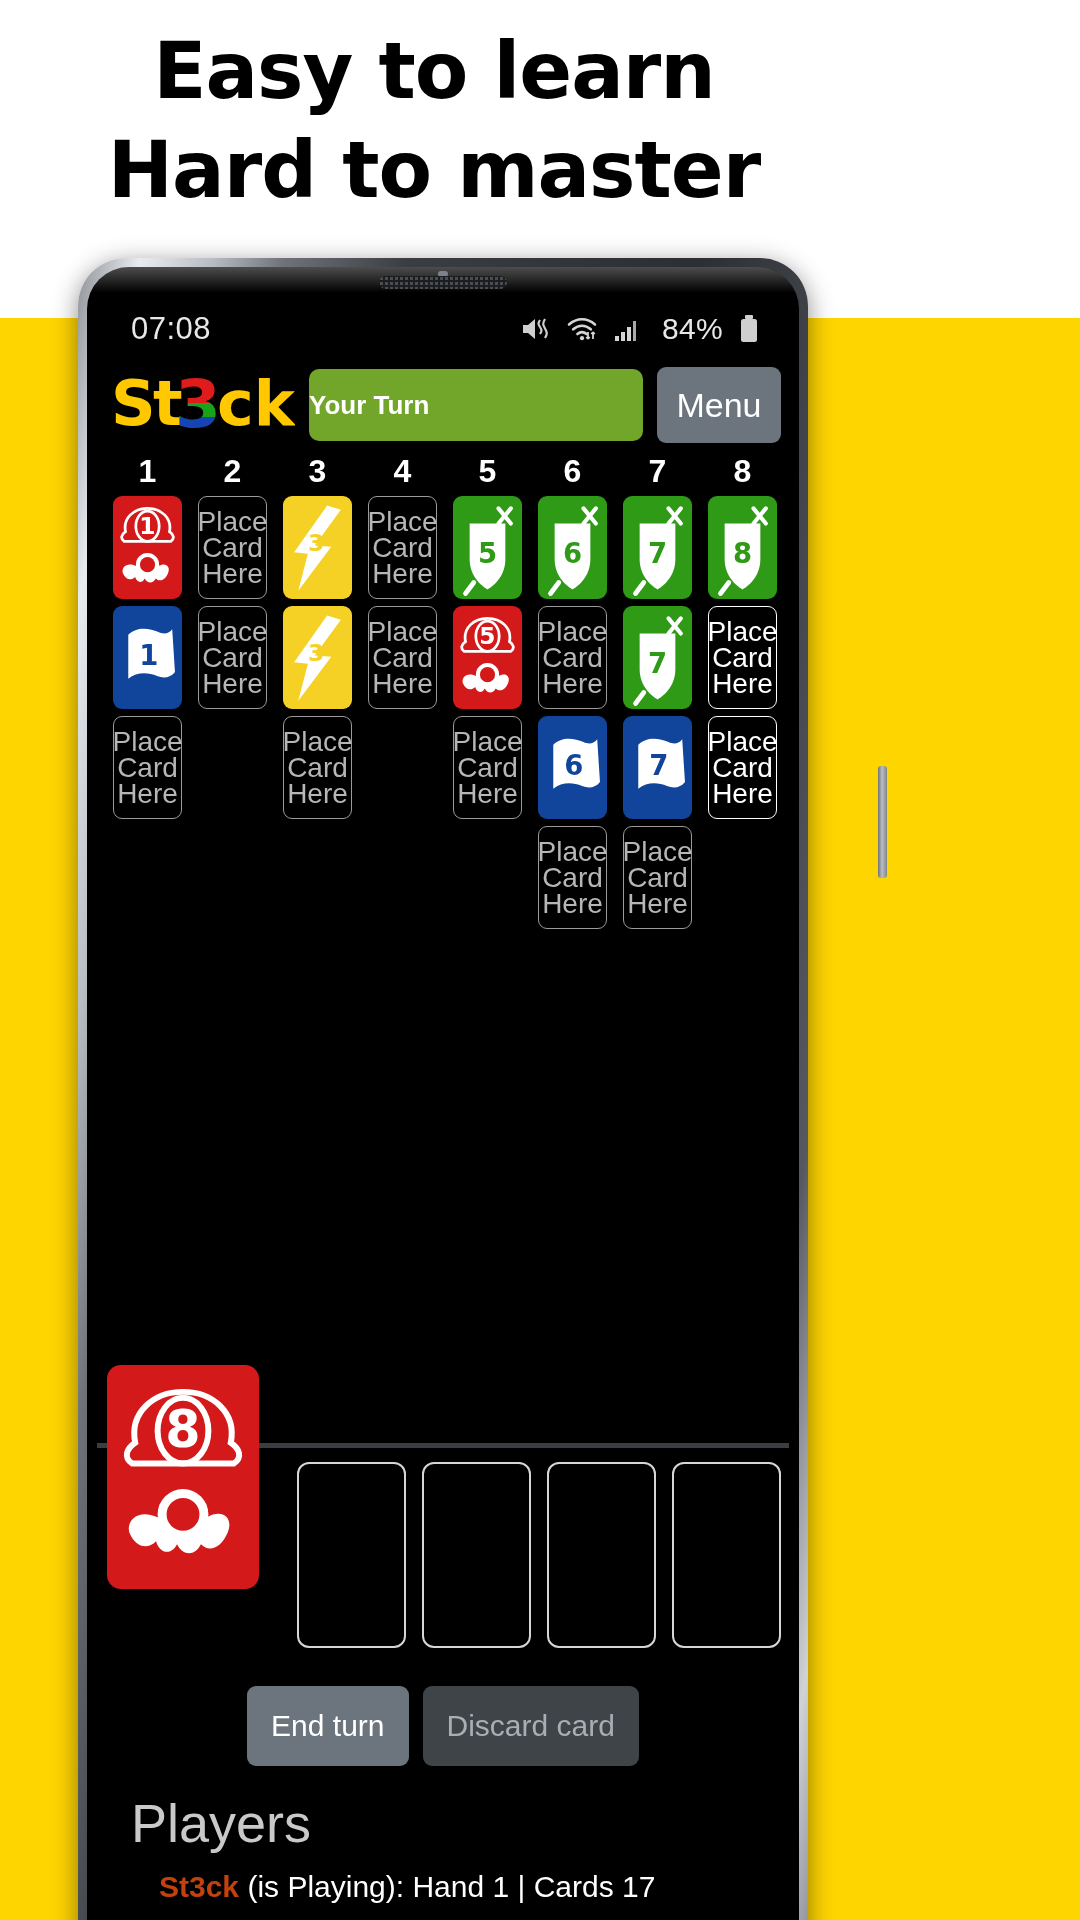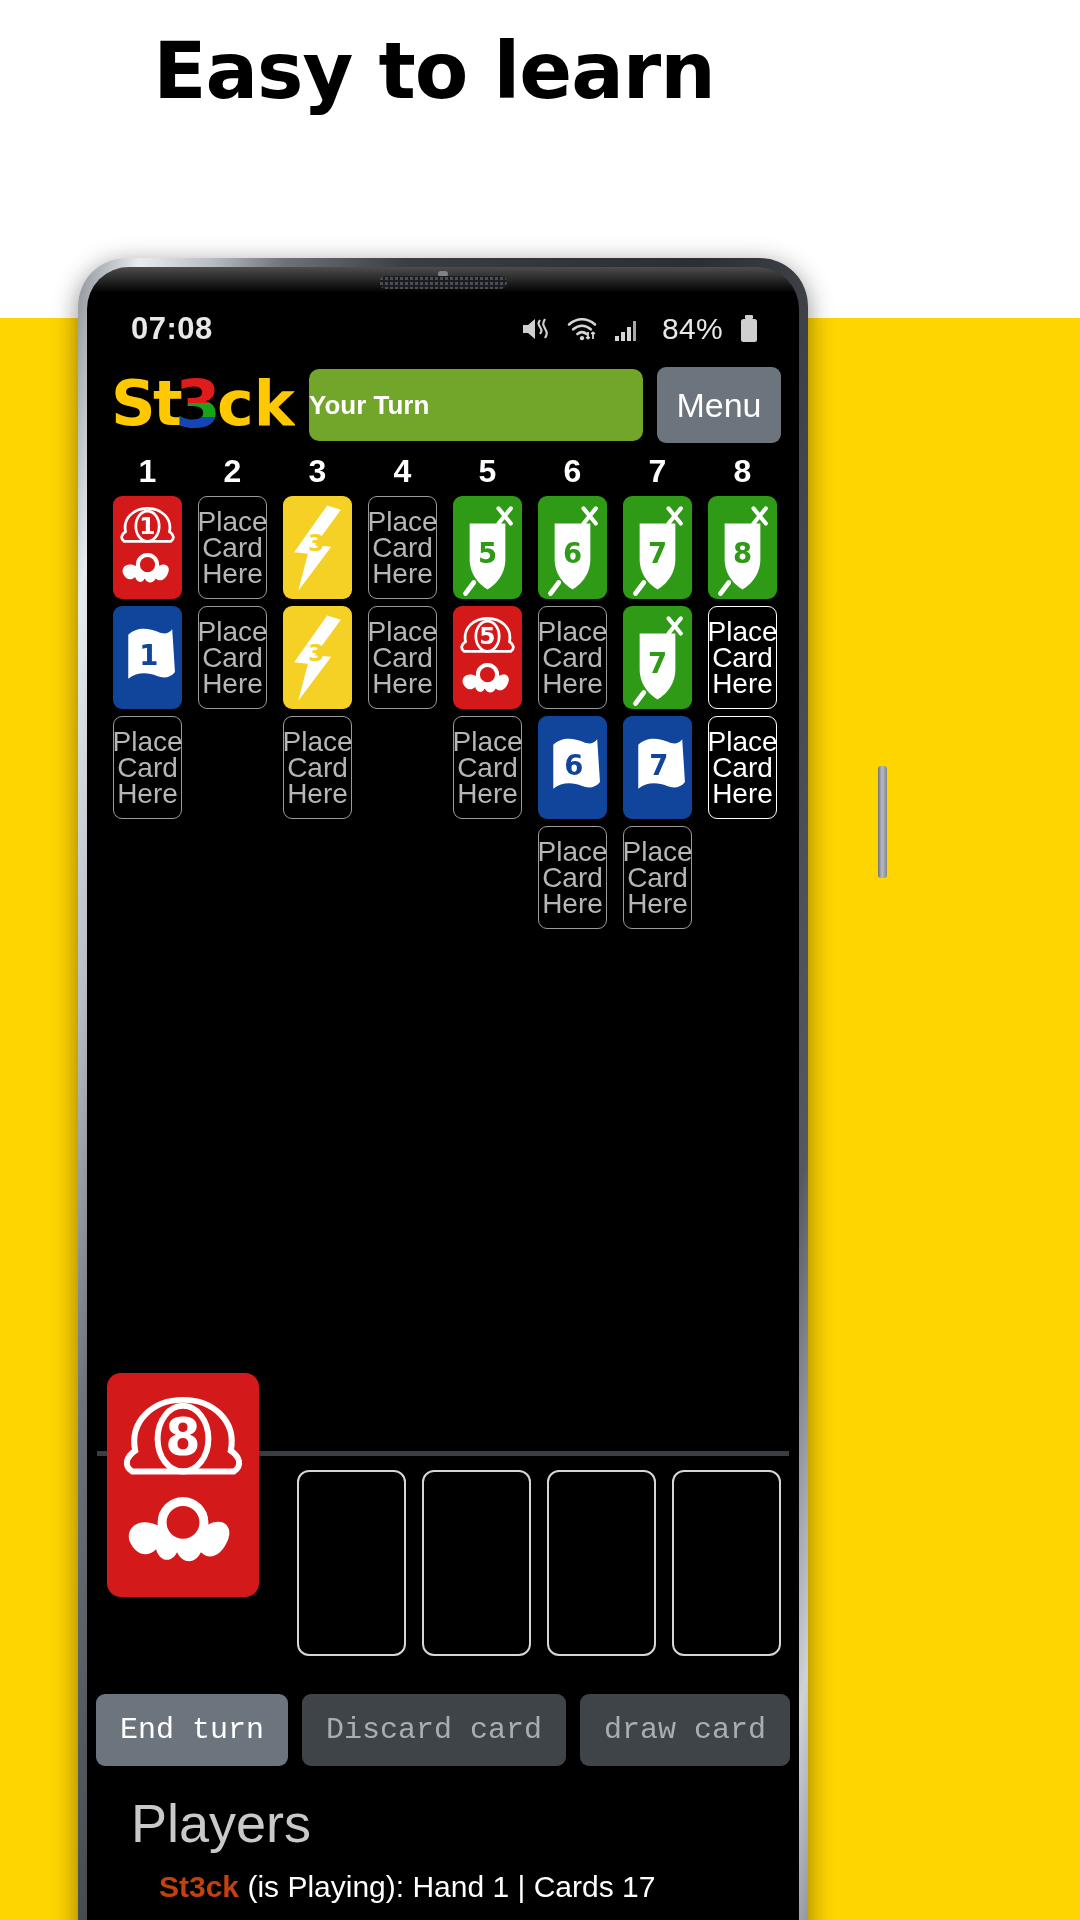--- a/index.html
+++ b/index.html
@@ -63,21 +63,21 @@
   .btn-vol { left:72px; top:528px; width:9px; height:168px; }
   .btn-pwr { left:72px; top:800px; width:9px; height:112px; }
   .btn-right1 { left:800px; top:508px; width:9px; height:112px; }
 
   
   .statusbar {
     position:absolute; left:0; top:36px; width:100%; height:52px;
     display:flex; align-items:center; justify-content:space-between;
     padding:0 40px 0 44px; color:#e8e8e8;
   }
-  .clock { font-size:31px; font-weight:700; letter-spacing:.5px; }
+  .clock { font-size:31px; font-weight:400; letter-spacing:.5px; }
   .status-right { display:flex; align-items:center; gap:16px; }
   .status-right svg { display:block; }
   .battpct { font-size:30px; letter-spacing:.3px; margin-left:2px;}
 
   
   .app {
     position:absolute; left:0; top:88px; width:100%; height:1612px;
     background:#000; color:#fff;
   }
   .topbar {
@@ -138,23 +138,23 @@
     width:124px; height:186px; border-radius:12px; border:2px solid #d6d6d6; background:#000;
   }
   .selected-card {
     position:absolute; left:20px; top:-78px; width:152px; height:224px;
     border-radius:14px; background:#D4191B; overflow:hidden;
   }
   .selected-card svg { position:absolute; inset:0; width:100%; height:100%; }
 
   .action-row { display:flex; gap:14px; justify-content:center; padding:22px 0 0 0; }
   .act-btn {
-    height:72px; border-radius:9px; padding:16px 24px;
+    height:80px; border-radius:9px; padding:16px 24px;
     display:flex; align-items:center; justify-content:center;
-    font-size:30px; color:#ffffff; background:#6C757D;font-family:Liberation Mono, monospace;
+    font-size:30px; color:#ffffff; background:#6C757D;
   }
   .act-btn.disabled { background:#3f4449; color:#a9aeb3; }
 
   .players { padding:26px 0 0 44px; }
   .players h2 { font-size:54px; font-weight:400; color:#c9c9c9; margin-bottom:14px; }
   .prow { font-size:30px; color:#ffffff; margin-bottom:12px; line-height:1.25; }
   .pname { font-weight:700; }
   .pname.green { color:#c2410c;margin-left:28px; }
   .pname.yellow { color:#FFD500; }
   .pstate { font-weight:400; color:#ffffff;margin-top:20px; }
@@ -162,20 +162,21 @@
 </style>
 </head>
 <body>
 
 <div id="page">
 
   <div class="yellow-band"></div>
 
   <div class="headline">
     <span class="l1">Easy to learn</span>
+    <span class="l2">Hard to master</span>
   </div>
 
   <div class="phone">
     <div class="btn-side btn-vol"></div>
     <div class="btn-side btn-pwr"></div>
     <div class="btn-side btn-right1"></div>
 
     <div class="phone-inner">
       <div class="bezel-gloss"></div>
       <div class="front-cam"></div>
@@ -464,23 +465,20 @@
               <div class="hand-slot"></div>
             </div>
 
           <div class="action-row">
             <div class="act-btn">
               <span>End turn</span>
             </div>
             <div class="act-btn disabled">
               <span>Discard card</span>
             </div>
-            <div class="act-btn disabled">
-              <span>draw card</span>
-            </div>
           </div>
 
           <div class="players">
             <h2>Players</h2>
             <div id="playerRows">
                 <div class="prow"><span class="pname green">St3ck</span><span class="pstate"> (is Playing): </span><span class="pstats">Hand 1 | Cards 17</span></div>
                 <div class="prow"><span class="pname yellow">CPU difficult</span><span class="pstate">: </span><span class="pstats">Hand 5 | Cards 11</span></div>
               </div>
           </div>
         </div>

